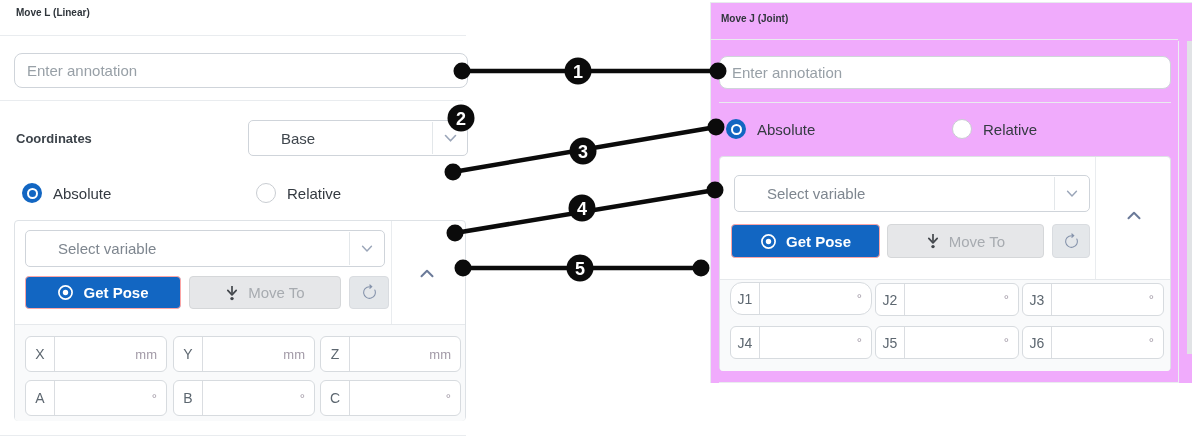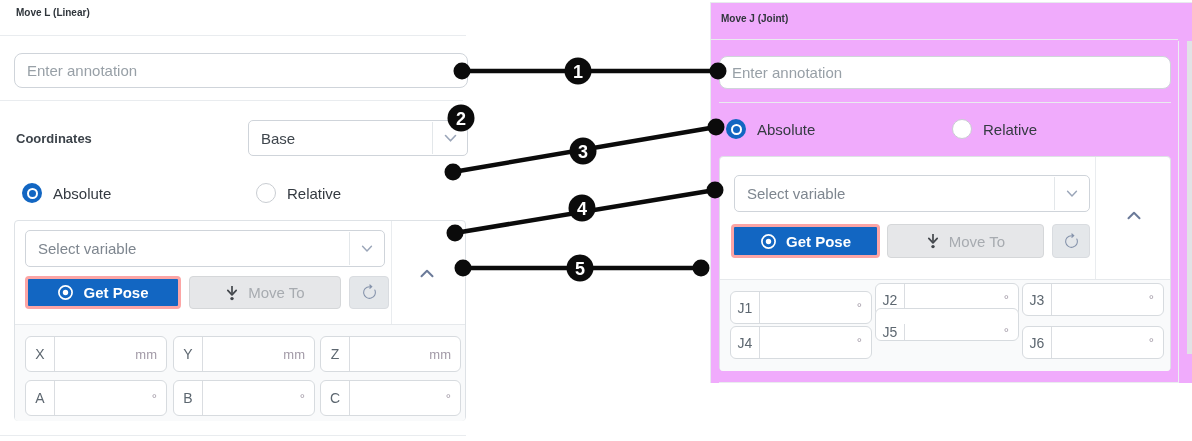--- a/index.html
+++ b/index.html
@@ -14,31 +14,31 @@
   .panel-title { font-size:10px; font-weight:700; color:#2f353b; }
 
   
   .input-box { position:absolute; border:1px solid #cfd4da; border-radius:8px; background:#fff; }
   .input-box input { width:100%; height:100%; border:none; outline:none; background:transparent;
     padding:0 12px; font:15px "Liberation Sans","DejaVu Sans",sans-serif; color:#3c434a; }
   input::placeholder { color:#98a0a7; opacity:1; }
 
   
   .select { position:absolute; border:1px solid #cfd4da; border-radius:5px; background:#fff;
-    display:flex; align-items:stretch; cursor:pointer; }
+    display:flex; align-items:stretch; cursor:pointer;padding-left:20px; }
   .sel-text { flex:1; display:flex; align-items:center; padding:0 12px; font-size:15px; color:#3f464d;
     white-space:nowrap; overflow:hidden; }
   .sel-text.ph { color:#7e868f; }
   .sel-sep { width:1px; background:#e3e7ea; margin:1px 0; }
   .sel-caret { width:34px; display:flex; align-items:center; justify-content:center; }
 
   
   .btn { position:absolute; display:flex; align-items:center; justify-content:center; gap:9px;
     border-radius:4px; font-size:15px; cursor:pointer; }
-  .btn-primary { background:#1266c2; color:#fff; font-weight:700; border:3px solid #fca5a5; }
+  .btn-primary { background:#1266c2; color:#fff; font-weight:700; border:1px solid #fca5a5; }
   .btn-disabled { background:#e6e7e9; color:#a7abb0; border:1px solid #d5d7d9; }
   .btn-icon { background:#e4e7ea; border:1px solid #d9dce0; }
 
   
   .radio { position:absolute; display:flex; align-items:center; gap:11px; height:20px; cursor:pointer; }
   .rc { width:20px; height:20px; border-radius:50%; flex:0 0 auto; }
   .rc.on { background:#1266c2; display:flex; align-items:center; justify-content:center; }
   .rc.on::after { content:''; width:7px; height:7px; background:#1266c2; border:2.5px solid #fff; border-radius:50%; }
   .rc.off { border:1.5px solid #c9cdd2; background:#fff; }
   .radio span.lbl { font-size:15px; color:#343a41; }
@@ -231,41 +231,41 @@
 
       <div class="vdiv" style="left:375px;top:0;height:122px;"></div>
       <div class="abs" style="left:402px;top:46px;width:24px;height:24px;display:flex;align-items:center;justify-content:center;cursor:pointer;">
         <svg width="14" height="9" viewBox="0 0 14 9">
             <path d="M1.5 7.3 L7 1.8 L12.5 7.3" fill="none" stroke="#6b7a99" stroke-width="2" stroke-linecap="round" stroke-linejoin="round"></path>
           </svg>
       </div>
 
       <div class="hdiv" style="left:0;top:122px;width:450px;background:#e6e9ec;"></div>
       <div class="card-grid" style="top:123px;height:91px;">
-        <div class="field" style="left:10px;top:11px;width:142px;height:33px;">
+        <div class="field" style="left:10px;top:2px;width:142px;height:33px;border-radius:12px;">
           <div class="f-label">J1</div>
           <input style="">
           <div class="f-unit">°</div>
         </div>
         <div class="field" style="left:155px;top:3px;width:144px;height:33px;justify-content:space-between;">
           <div class="f-label">J2</div>
           <input style="">
           <div class="f-unit">°</div>
         </div>
         <div class="field" style="left:302px;top:3px;width:142px;height:33px;">
           <div class="f-label">J3</div>
           <input style="">
           <div class="f-unit">°</div>
         </div>
         <div class="field" style="left:10px;top:46px;width:142px;height:33px;">
           <div class="f-label">J4</div>
           <input style="">
           <div class="f-unit">°</div>
         </div>
-        <div class="field" style="left:155px;top:28px;width:144px;height:33px;align-items:flex-end;">
+        <div class="field" style="left:155px;top:46px;width:144px;height:33px;">
           <div class="f-label">J5</div>
           <input style="">
           <div class="f-unit">°</div>
         </div>
         <div class="field" style="left:302px;top:46px;width:142px;height:33px;">
           <div class="f-label">J6</div>
           <input style="">
           <div class="f-unit">°</div>
         </div>
       </div>

